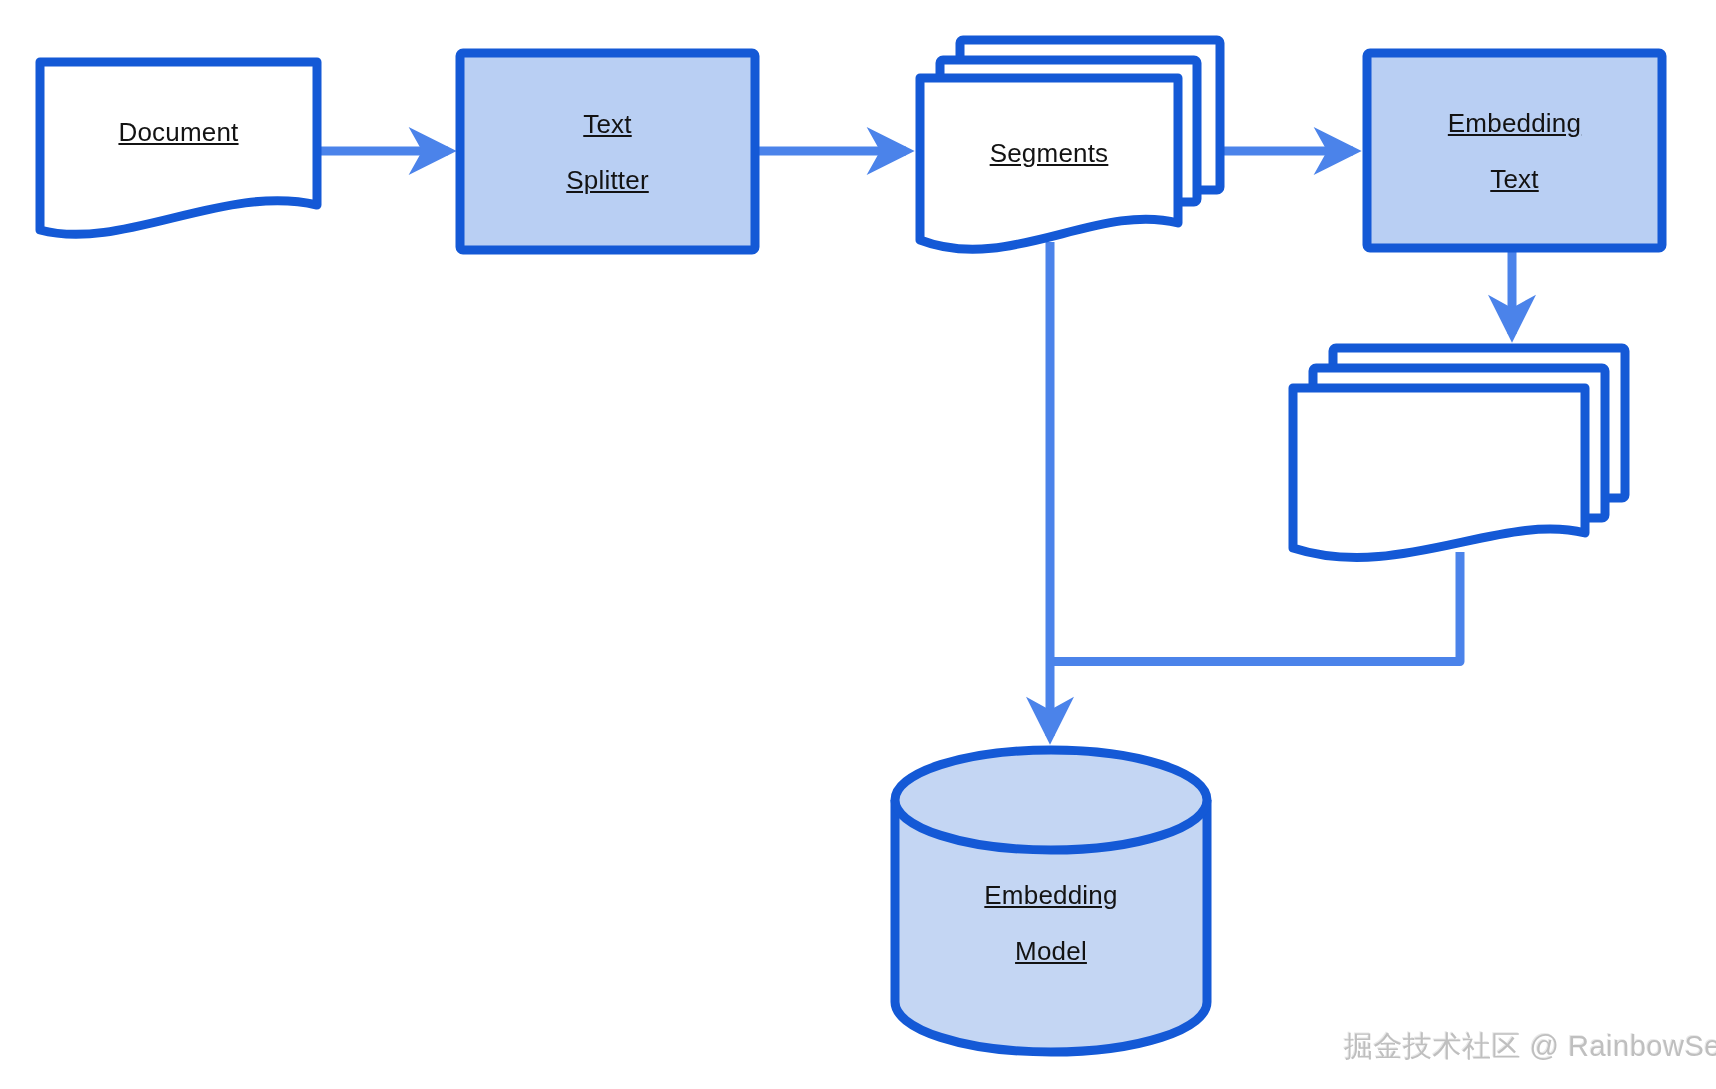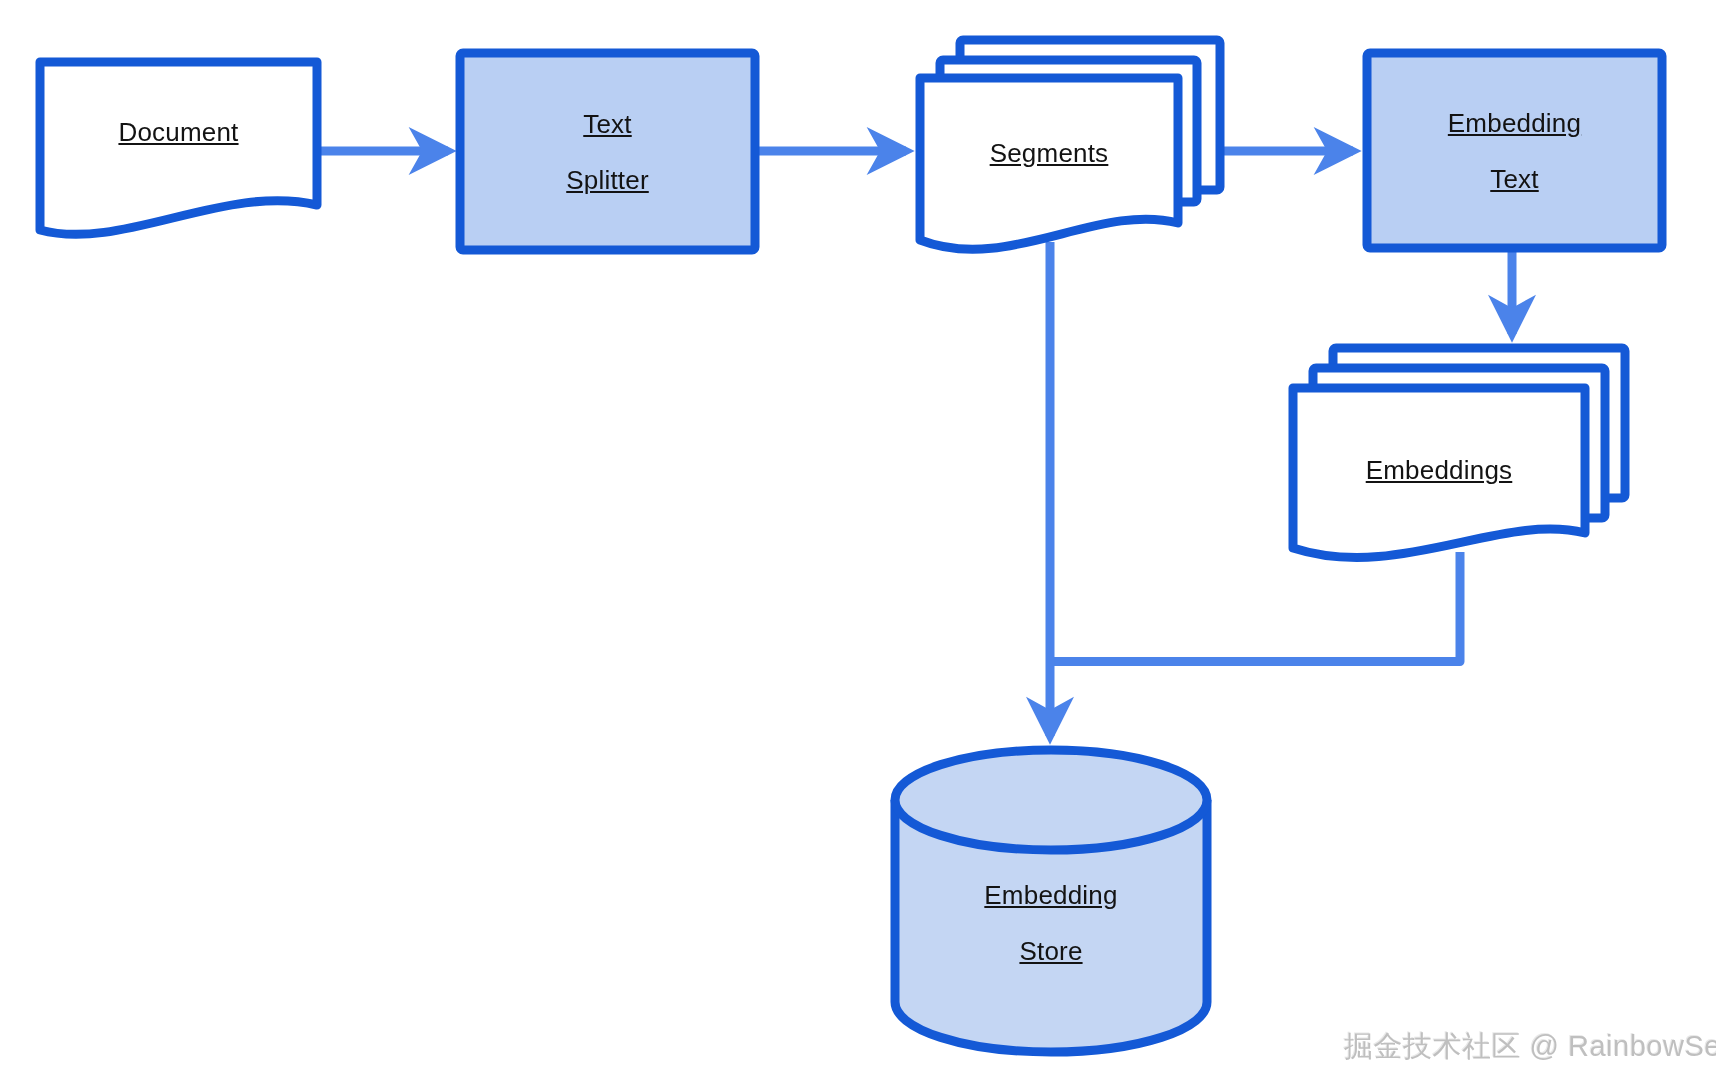--- a/index.html
+++ b/index.html
@@ -110,24 +110,21 @@
 
   <div class="node-label lbl-segments">
     <span>Segments</span>
   </div>
 
   <div class="node-label lbl-embedding-model">
     <span>Embedding</span>
     <span>Text</span>
   </div>
 
-  <div class="node-label lbl-embeddings">
-    <span>Embeddings</span>
-  </div>
 
   <div class="node-label lbl-embedding-store">
     <span>Embedding</span>
-    <span>Store</span>
+    <span>Model</span>
   </div>
 
   <div class="watermark">掘金技术社区 @ RainbowSea</div>
 
 </div>
 
 </body></html>

